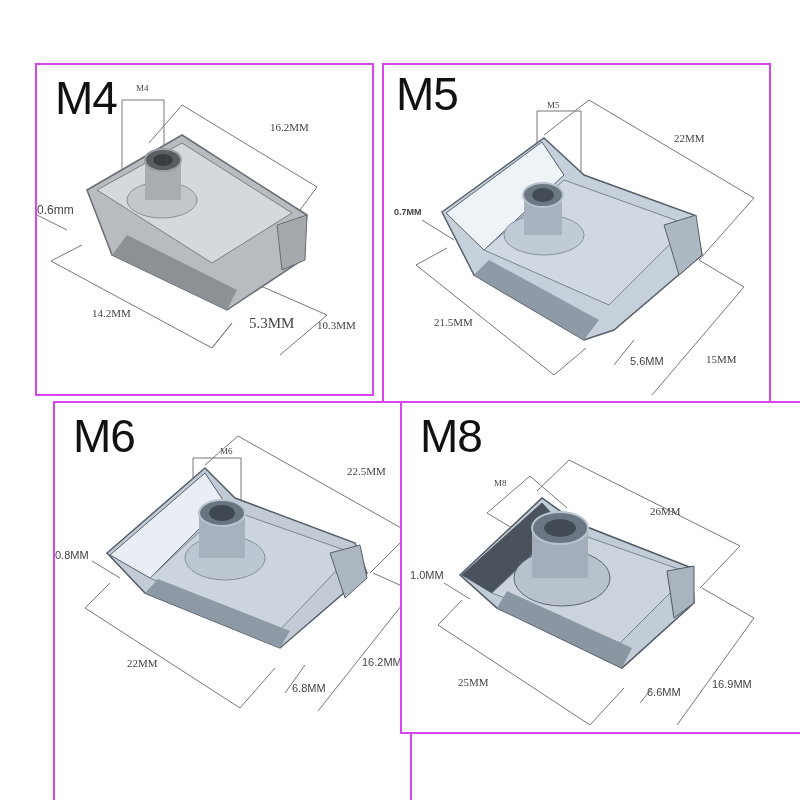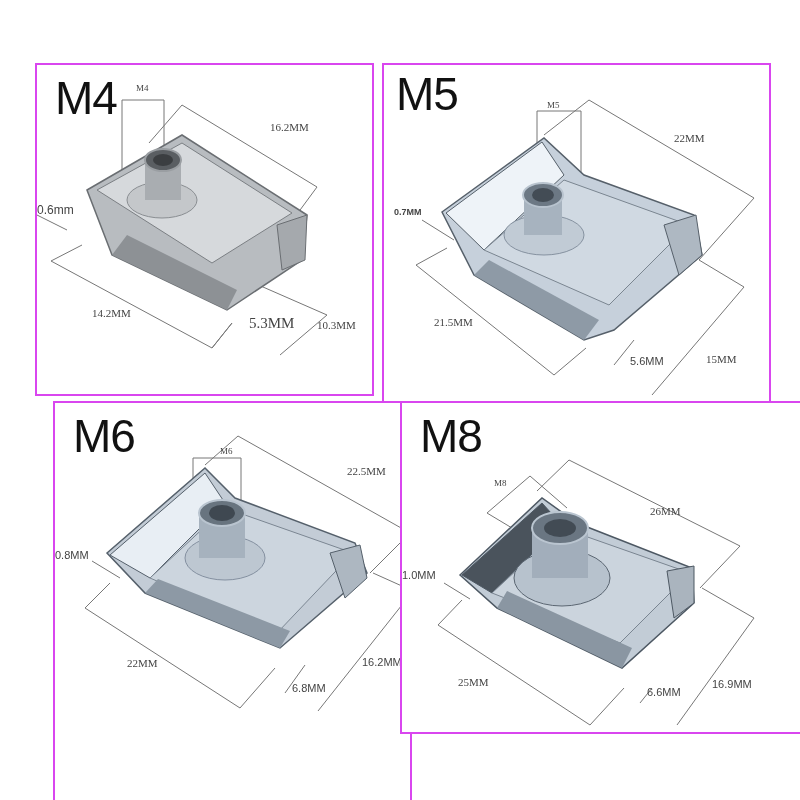--- a/index.html
+++ b/index.html
@@ -151,17 +151,17 @@
       <path d="M265 168 L292 163 L292 200 L272 215 Z" fill="#aab4be" stroke="#4d5863"></path>
       <ellipse cx="160" cy="175" rx="48" ry="28" fill="#b7c2cd" stroke="#5b6672"></ellipse>
       <rect x="130" y="125" width="56" height="50" fill="#a2aebb"></rect>
       <ellipse cx="158" cy="125" rx="28" ry="16" fill="#6a7682" stroke="#bac5d0" stroke-width="2"></ellipse>
       <ellipse cx="158" cy="125" rx="16" ry="9" fill="#424b54"></ellipse>
     </g>
   </svg>
   <div class="title">M8</div>
   <div class="dim" style="left:92px;top:75px;font-size:9px;">M8</div>
   <div class="dim" style="left:248px;top:82px;margin-top:20px;">26MM</div>
-  <div class="dim sans" style="left:0px;top:166px;">1.0MM</div>
+  <div class="dim sans" style="left:8px;top:166px;">1.0MM</div>
   <div class="dim" style="left:56px;top:273px;">25MM</div>
   <div class="dim sans" style="left:245px;top:283px;">6.6MM</div>
   <div class="dim sans" style="left:310px;top:275px;">16.9MM</div>
 </div>
 
 </body></html>

